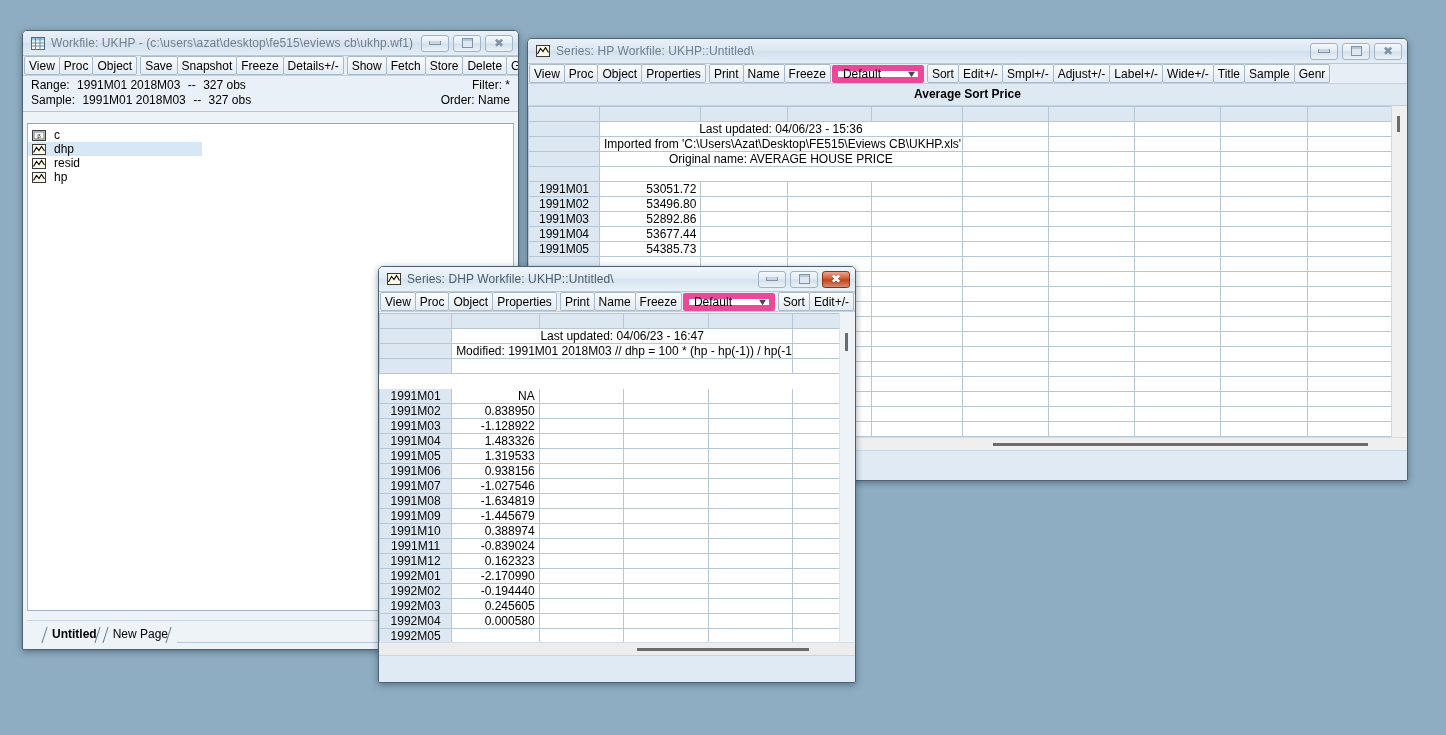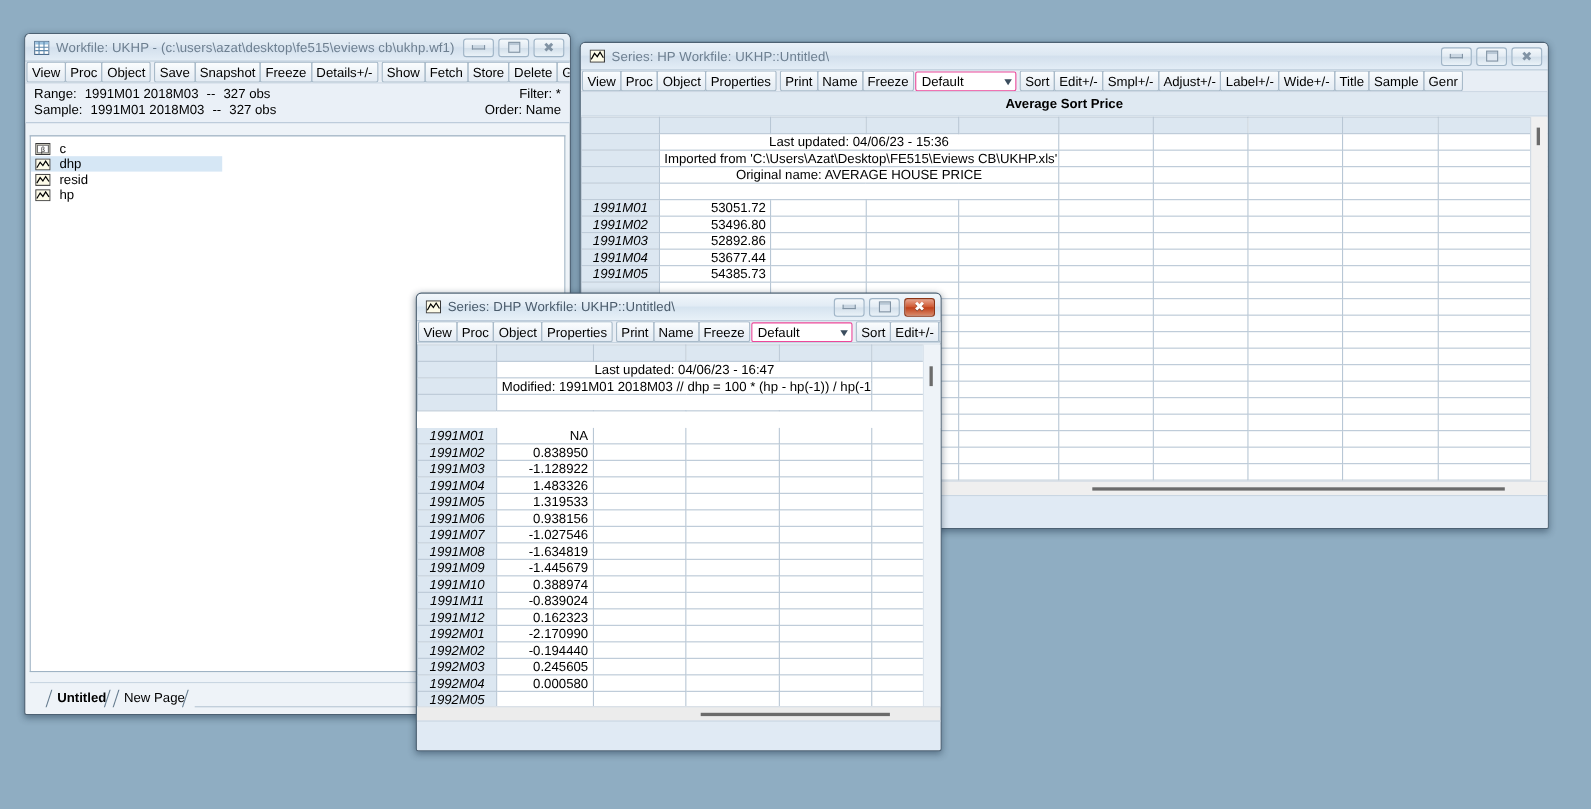--- a/index.html
+++ b/index.html
@@ -103,21 +103,21 @@
     white-space: nowrap;
     box-sizing: border-box;
     color: #000;
   }
   .tb-gap { width: 4px; flex: 0 0 auto; }
   .tb-combo {
     display: flex;
     align-items: center;
     width: 92px;
     background: #fff;
-    border: 1px solid #ec4899;
+    border: 6px solid #ec4899;
     border-radius: 2px;
     font-size: 12px;
     padding: 0 2px 0 5px;
     margin: 0 3px 0 2px;
     box-sizing: border-box;
     flex: 0 0 auto;
     height: 18px;
     align-self: center;
   }
   .tb-combo .combo-val { flex: 1 1 auto; }
@@ -223,21 +223,20 @@
     font-size: 12px;
     padding: 0 4px;
     box-sizing: border-box;
     overflow: hidden;
     white-space: nowrap;
   }
   td.obs-cell {
     background: #dce7f1;
     text-align: center;
     font-size: 12px;
-    font-style: italic;
   }
   td.val-cell { text-align: right; background: #fff; }
   td.blank-cell { background: #fff; }
   td.meta-cell {
     text-align: center;
     background: #fff;
     border-left: 1px solid #b8c7d5;
   }
   td.meta-cell.left { text-align: left; }
   tr.spacer-row td { height: 15px; }

